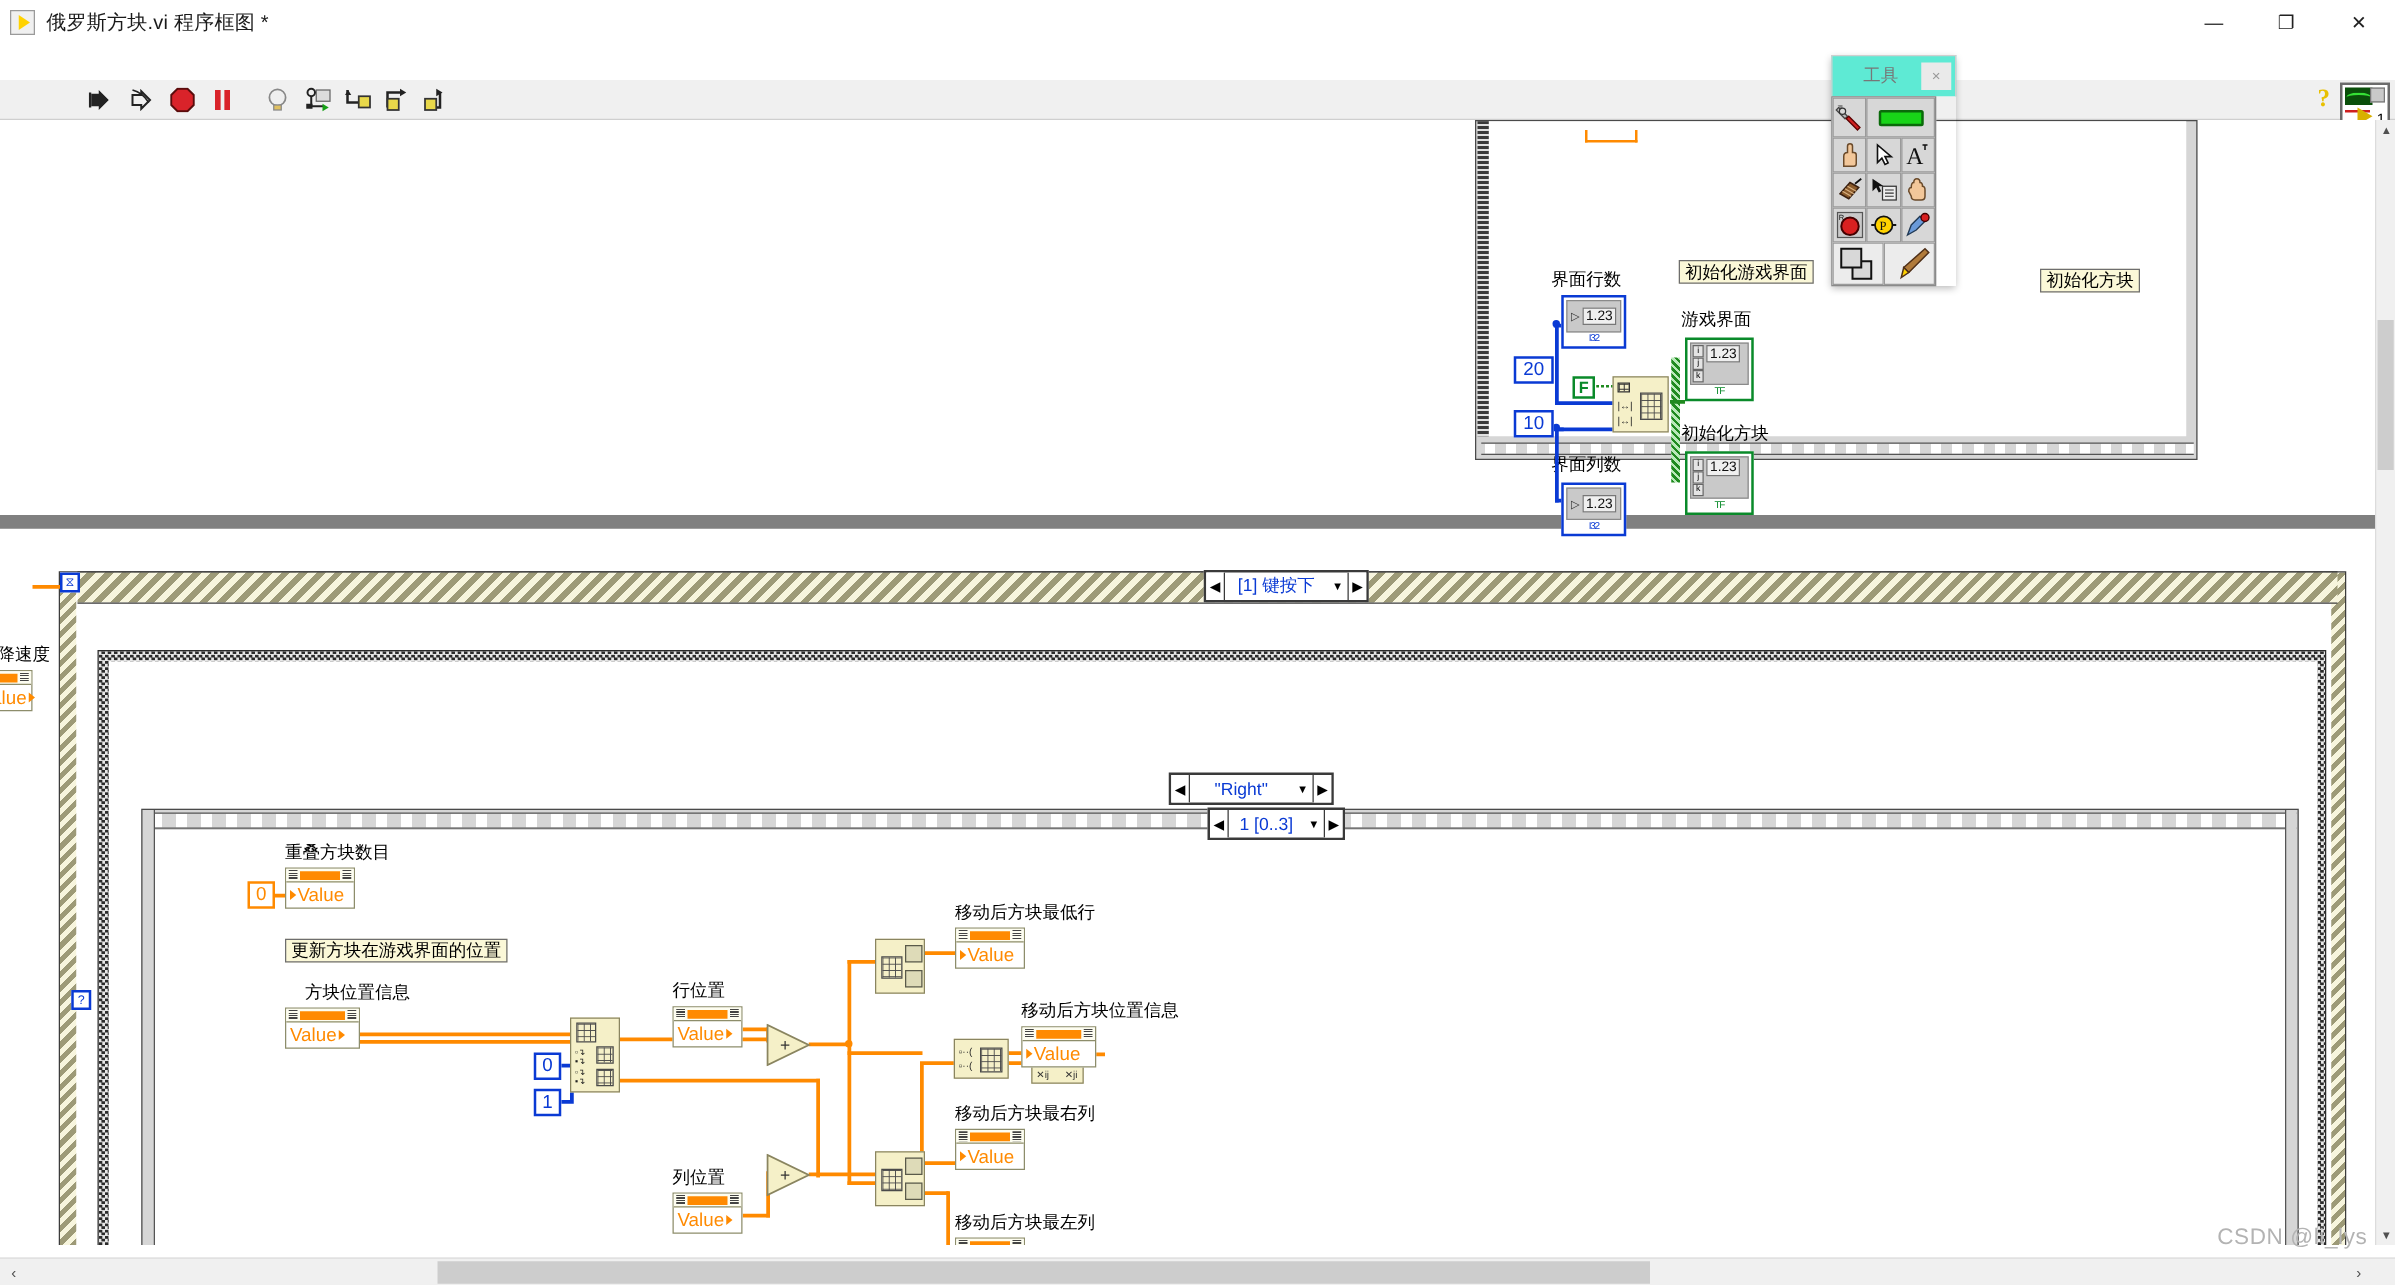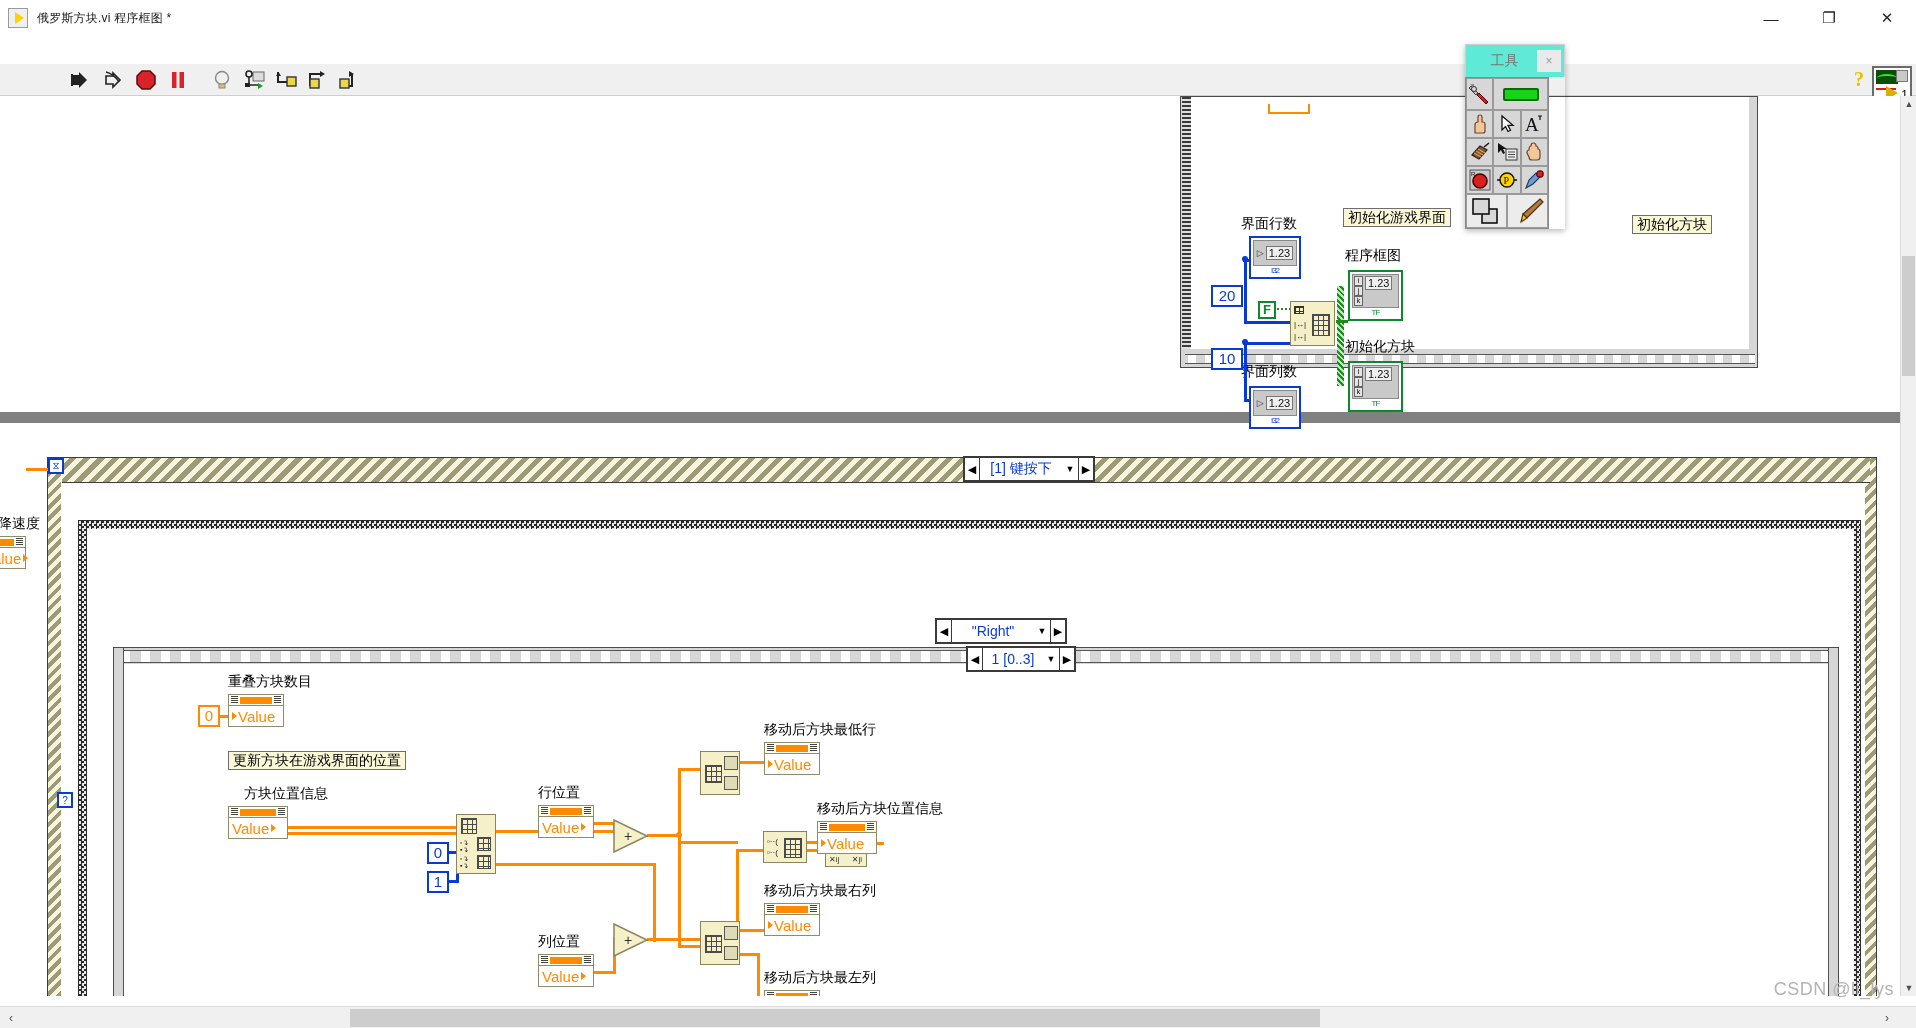--- a/index.html
+++ b/index.html
@@ -30,21 +30,21 @@
     position: relative;
   }
   .title-icon::after {
     content: ""; width: 0; height: 0;
     border-left: 9px solid #ffd200;
     border-top: 6px solid transparent;
     border-bottom: 6px solid transparent;
     margin-left: 2px;
   }
   .title-text {
-    font-size: 12px; color: #1a1a1a; letter-spacing: 0.2px;
+    font-size: 16px; color: #1a1a1a; letter-spacing: 0.2px;
     white-space: nowrap;
   }
   .win-btns {
     position: absolute; right: 0; top: 0; height: 36px; display: flex;
   }
   .win-btn {
     width: 58px; height: 36px; display: flex; align-items: center; justify-content: center;
     font-size: 15px; color: #222; cursor: default;
   }
 
@@ -504,27 +504,27 @@
                 border:2px solid #ff8a00;border-top:none;background:#fff;z-index:12;"></div>
 
     <div class="lv-label boxed" style="left:1343px; top:112px;">初始化游戏界面</div>
 
     <div class="lv-label boxed" style="left:1632px; top:119px;">初始化方块</div>
 
     <div class="lv-label" style="left:1241px; top:120px;">界面行数</div>
 
     <div class="lv-label" style="left:1241px; top:268px;">界面列数</div>
 
-    <div class="lv-label" style="left:1345px; top:152px;">程序框图</div>
+    <div class="lv-label" style="left:1345px; top:152px;">游戏界面</div>
 
     <div class="lv-label" style="left:1345px; top:243px;">初始化方块</div>
 
     <div class="const-num" style="left:1211px; top:149px; width:32px;margin-top:40px;">20</div>
 
-    <div class="const-num" style="left:1211px; top:232px; width:32px;margin-top:20px;">10</div>
+    <div class="const-num" style="left:1211px; top:232px; width:32px;">10</div>
 
     <div class="term-i32" style="left:1249px; top:140px; width:52px;">
       <div class="inner">
         <span style="color:#333;font-size:9px;margin-right:2px;">▷</span>
         <span class="num123">1.23</span>
       </div>
       <div class="tag">I32</div>
     </div>
 
     <div class="term-i32" style="left:1249px; top:290px; width:52px;">

